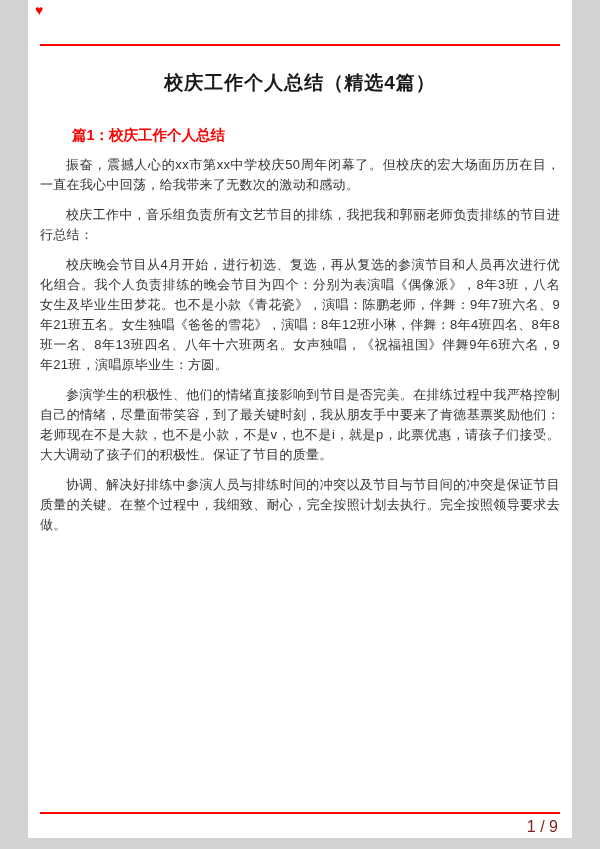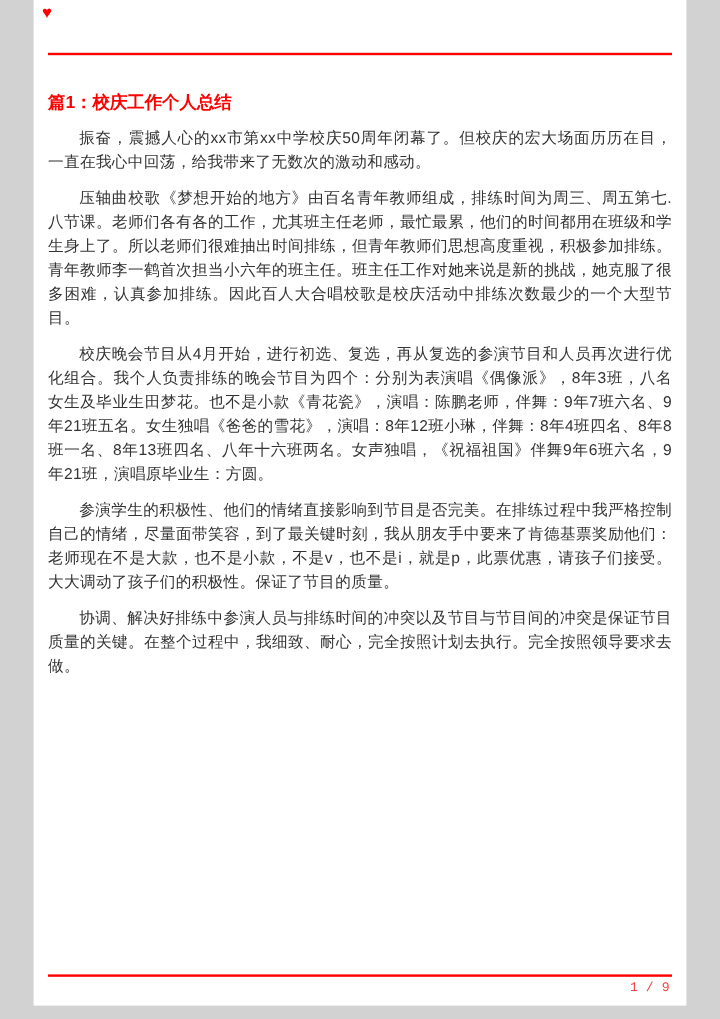--- a/index.html
+++ b/index.html
@@ -38,20 +38,21 @@
     font-size: 19px;
     font-weight: bold;
     color: #1a1a1a;
     letter-spacing: 1px;
   }
   .section-heading {
     margin-top: 30px;
     font-size: 14.5px;
     font-weight: bold;
     color: #fe0000;
+    margin-left: 32px;
   }
   .content { margin-top: 8px; }
   .content p {
     font-size: 13px;
     line-height: 20px;
     color: #333333;
     text-indent: 2em;
     text-align: justify;
     margin: 10px 0;
     letter-spacing: 0.3px;
@@ -61,40 +62,40 @@
     left: 12px;
     right: 12px;
     top: 812px;
     height: 2px;
     background: #fe0000;
   }
   .page-footer {
     position: absolute;
     right: 14px;
     top: 818px;
-    color: #ef4444;
-    font-size: 11px;
-    font-family: Liberation Mono, monospace;
+    color: #7f1d1d;
+    font-size: 16px;
   }
 </style>
 </head>
 <body>
 
 <div class="page">
 
   <span class="header-icon">♥</span>
 
   <div class="rule-top"></div>
 
+  <h1 class="doc-title">校庆工作个人总结（精选4篇）</h1>
 
   <h2 class="section-heading">篇1：校庆工作个人总结</h2>
 
   <div class="content">
     <p>振奋，震撼人心的xx市第xx中学校庆50周年闭幕了。但校庆的宏大场面历历在目，一直在我心中回荡，给我带来了无数次的激动和感动。</p>
-    <p>压轴曲校歌《梦想开始的地方》由百名青年教师组成，排练时间为周三、周五第七.八节课。老师们各有各的工作，尤其班主任老师，最忙最累，他们的时间都用在班级和学生身上了。所以老师们很难抽出时间排练，但青年教师们思想高度重视，积极参加排练。青年教师李一鹤首次担当小六年的班主任。班主任工作对她来说是新的挑战，她克服了很多困难，认真参加排练。因此百人大合唱校歌是校庆活动中排练次数最少的一个大型节目。</p>
+    <p>校庆工作中，音乐组负责所有文艺节目的排练，我把我和郭丽老师负责排练的节目进行总结：</p>
     <p>校庆晚会节目从4月开始，进行初选、复选，再从复选的参演节目和人员再次进行优化组合。我个人负责排练的晚会节目为四个：分别为表演唱《偶像派》，8年3班，八名女生及毕业生田梦花。也不是小款《青花瓷》，演唱：陈鹏老师，伴舞：9年7班六名、9年21班五名。女生独唱《爸爸的雪花》，演唱：8年12班小琳，伴舞：8年4班四名、8年8班一名、8年13班四名、八年十六班两名。女声独唱，《祝福祖国》伴舞9年6班六名，9年21班，演唱原毕业生：方圆。</p>
     <p>参演学生的积极性、他们的情绪直接影响到节目是否完美。在排练过程中我严格控制自己的情绪，尽量面带笑容，到了最关键时刻，我从朋友手中要来了肯德基票奖励他们：老师现在不是大款，也不是小款，不是v，也不是i，就是p，此票优惠，请孩子们接受。大大调动了孩子们的积极性。保证了节目的质量。</p>
     <p>协调、解决好排练中参演人员与排练时间的冲突以及节目与节目间的冲突是保证节目质量的关键。在整个过程中，我细致、耐心，完全按照计划去执行。完全按照领导要求去做。</p>
   </div>
 
   <div class="rule-bottom"></div>
 
   <div class="page-footer">1 / 9</div>
 
 </div>

